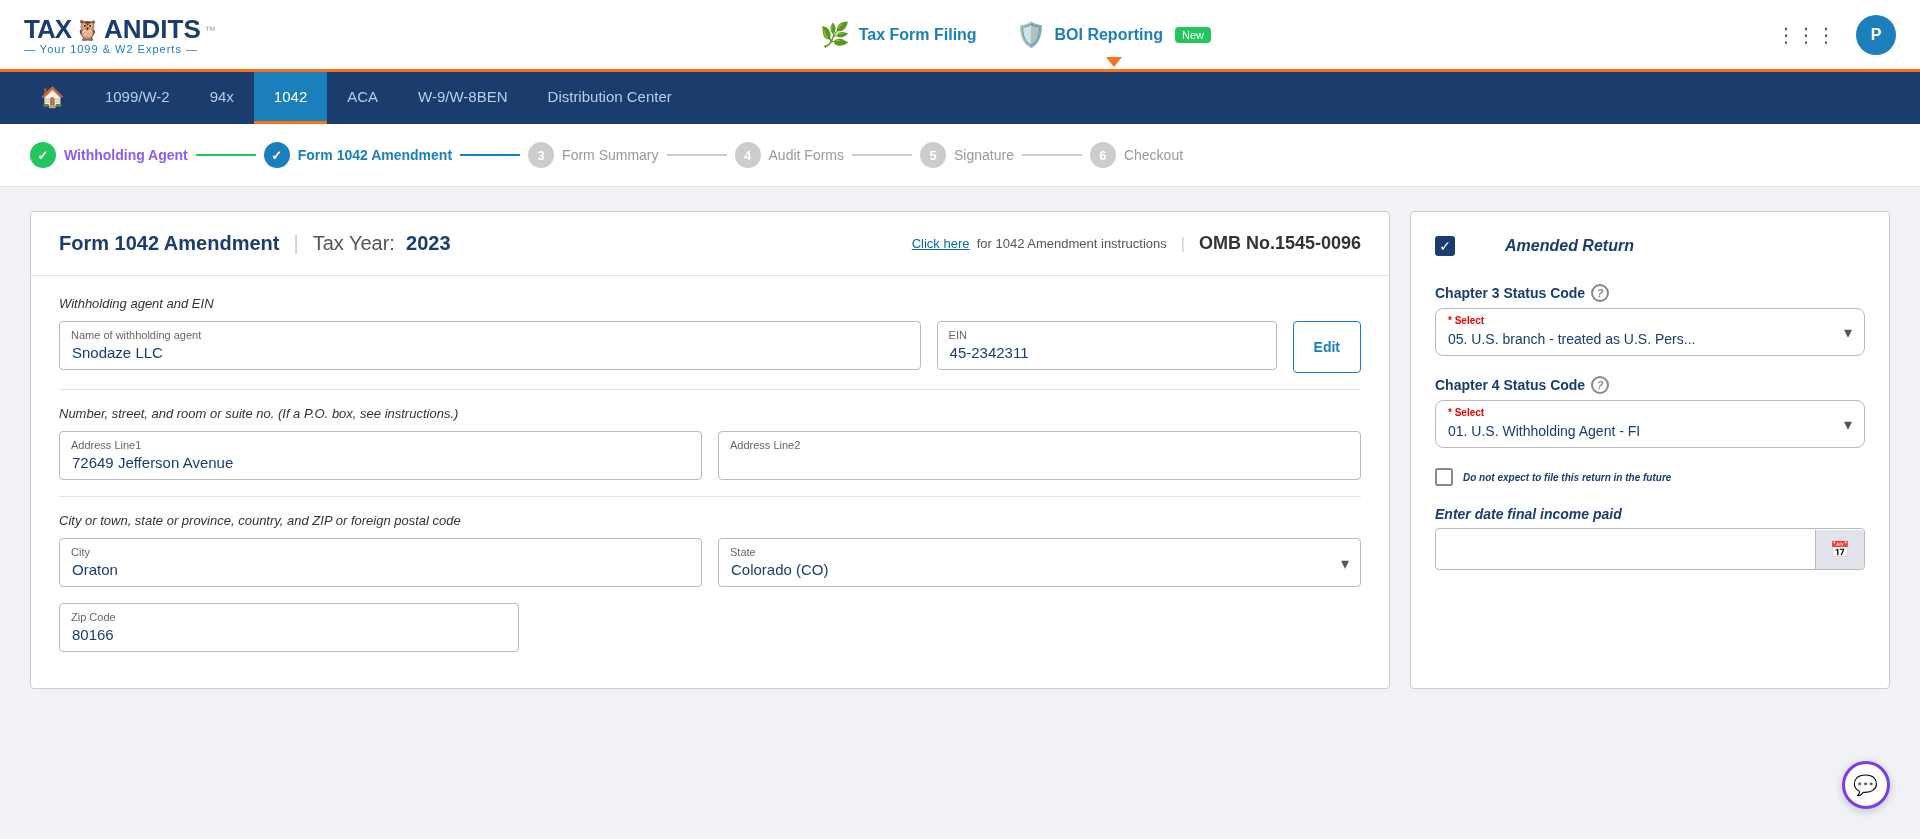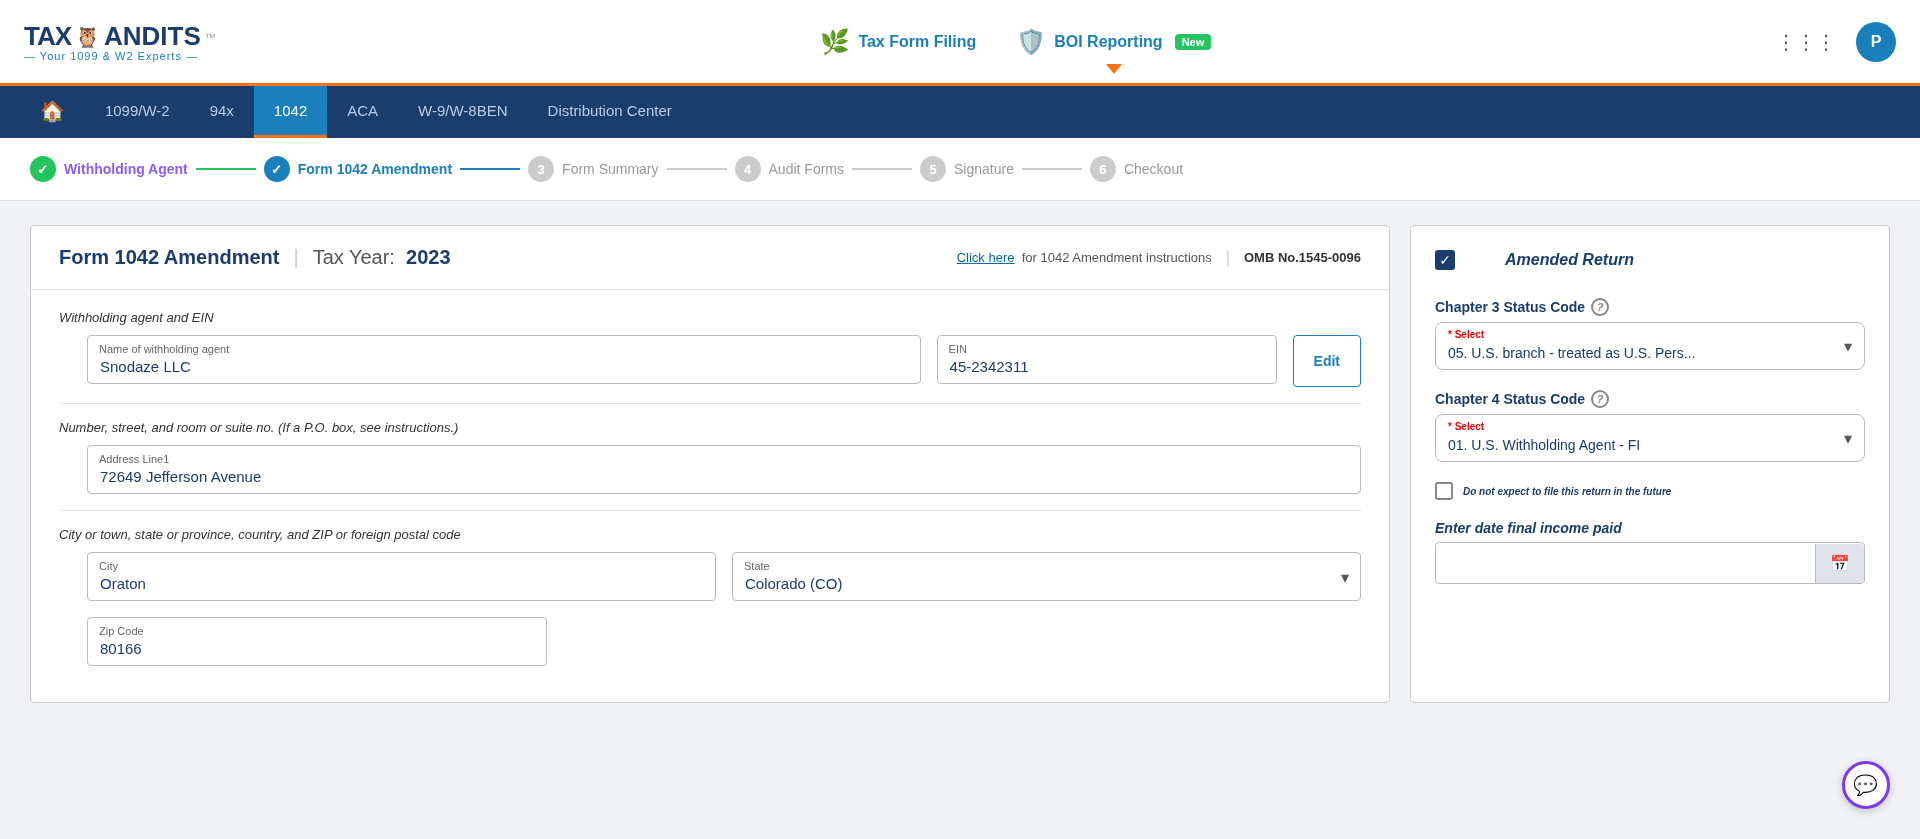--- a/index.html
+++ b/index.html
@@ -4,21 +4,21 @@
   <style>
     * { box-sizing: border-box; margin: 0; padding: 0; }
     body { font-family: Arial, sans-serif; background: #f0f2f5; min-width: 1920px; }
 
     
     .header {
       background: #fff;
       display: flex;
       align-items: center;
       padding: 0 24px;
-      height: 86px;
+      height: 72px;
       border-bottom: 3px solid #f97316;
       position: relative;
     }
     .logo-area {
       display: flex;
       flex-direction: column;
       margin-right: 40px;
     }
     .logo-main {
       display: flex;
@@ -47,21 +47,21 @@
       font-weight: 600;
       cursor: pointer;
       text-decoration: none;
     }
     .nav-item .nav-icon { font-size: 24px; }
     .nav-item.boi { position: relative; }
     .new-badge {
       background: #22c55e;
       color: #fff;
       font-size: 11px;
-      font-weight: 700;
+      font-weight: 400;
       padding: 2px 7px;
       border-radius: 4px;
       margin-left: 4px;
     }
     .nav-triangle {
       position: absolute;
       bottom: -18px;
       left: 50%;
       transform: translateX(-50%);
       width: 0; height: 0;
@@ -168,36 +168,35 @@
       display: flex;
       align-items: center;
       justify-content: space-between;
     }
     .form-title { font-size: 20px; font-weight: 700; color: #1a3d6e; }
     .form-title-sep { margin: 0 14px; color: #ccc; font-size: 20px; }
     .form-year { font-size: 20px; color: #555; }
     .form-year strong { color: #1a3d6e; }
     .form-instructions { font-size: 13px; color: #555; }
     .form-instructions a { color: #0369a1; text-decoration: underline; cursor: pointer; }
-    .form-omb { font-size: 13px; color: #333; font-weight: 600; }
+    .form-omb { font-size: 18px; color: #333; font-weight: 600; }
 
     .form-body { padding: 20px 28px; }
 
     .section-label {
       font-style: italic;
       font-size: 13px;
       color: #333;
       margin-bottom: 10px;
     }
 
     .field-row {
       display: flex;
       gap: 16px;
       margin-bottom: 16px;
-      margin-left: 28px;
     }
 
     .field-group {
       display: flex;
       flex-direction: column;
       flex: 1;
       position: relative;
     }
 
     .field-group.narrow { flex: 0 0 340px; }
@@ -516,20 +515,24 @@
         <button class="edit-btn">Edit</button>
       </div>
 
       <hr class="divider">
 
       <div class="section-label">Number, street, and room or suite no. (If a P.O. box, see instructions.)</div>
       <div class="field-row">
         <div class="field-group">
           <span class="field-label">Address Line1</span>
           <input class="field-input" type="text" value="72649 Jefferson Avenue" style="">
+        </div>
+        <div class="field-group">
+          <span class="field-label">Address Line2</span>
+          <input class="field-input" type="text" style="">
         </div>
       </div>
 
       <hr class="divider">
 
       <div class="section-label">City or town, state or province, country, and ZIP or foreign postal code</div>
       <div class="field-row">
         <div class="field-group">
           <span class="field-label">City</span>
           <input class="field-input" type="text" value="Oraton" style="">

